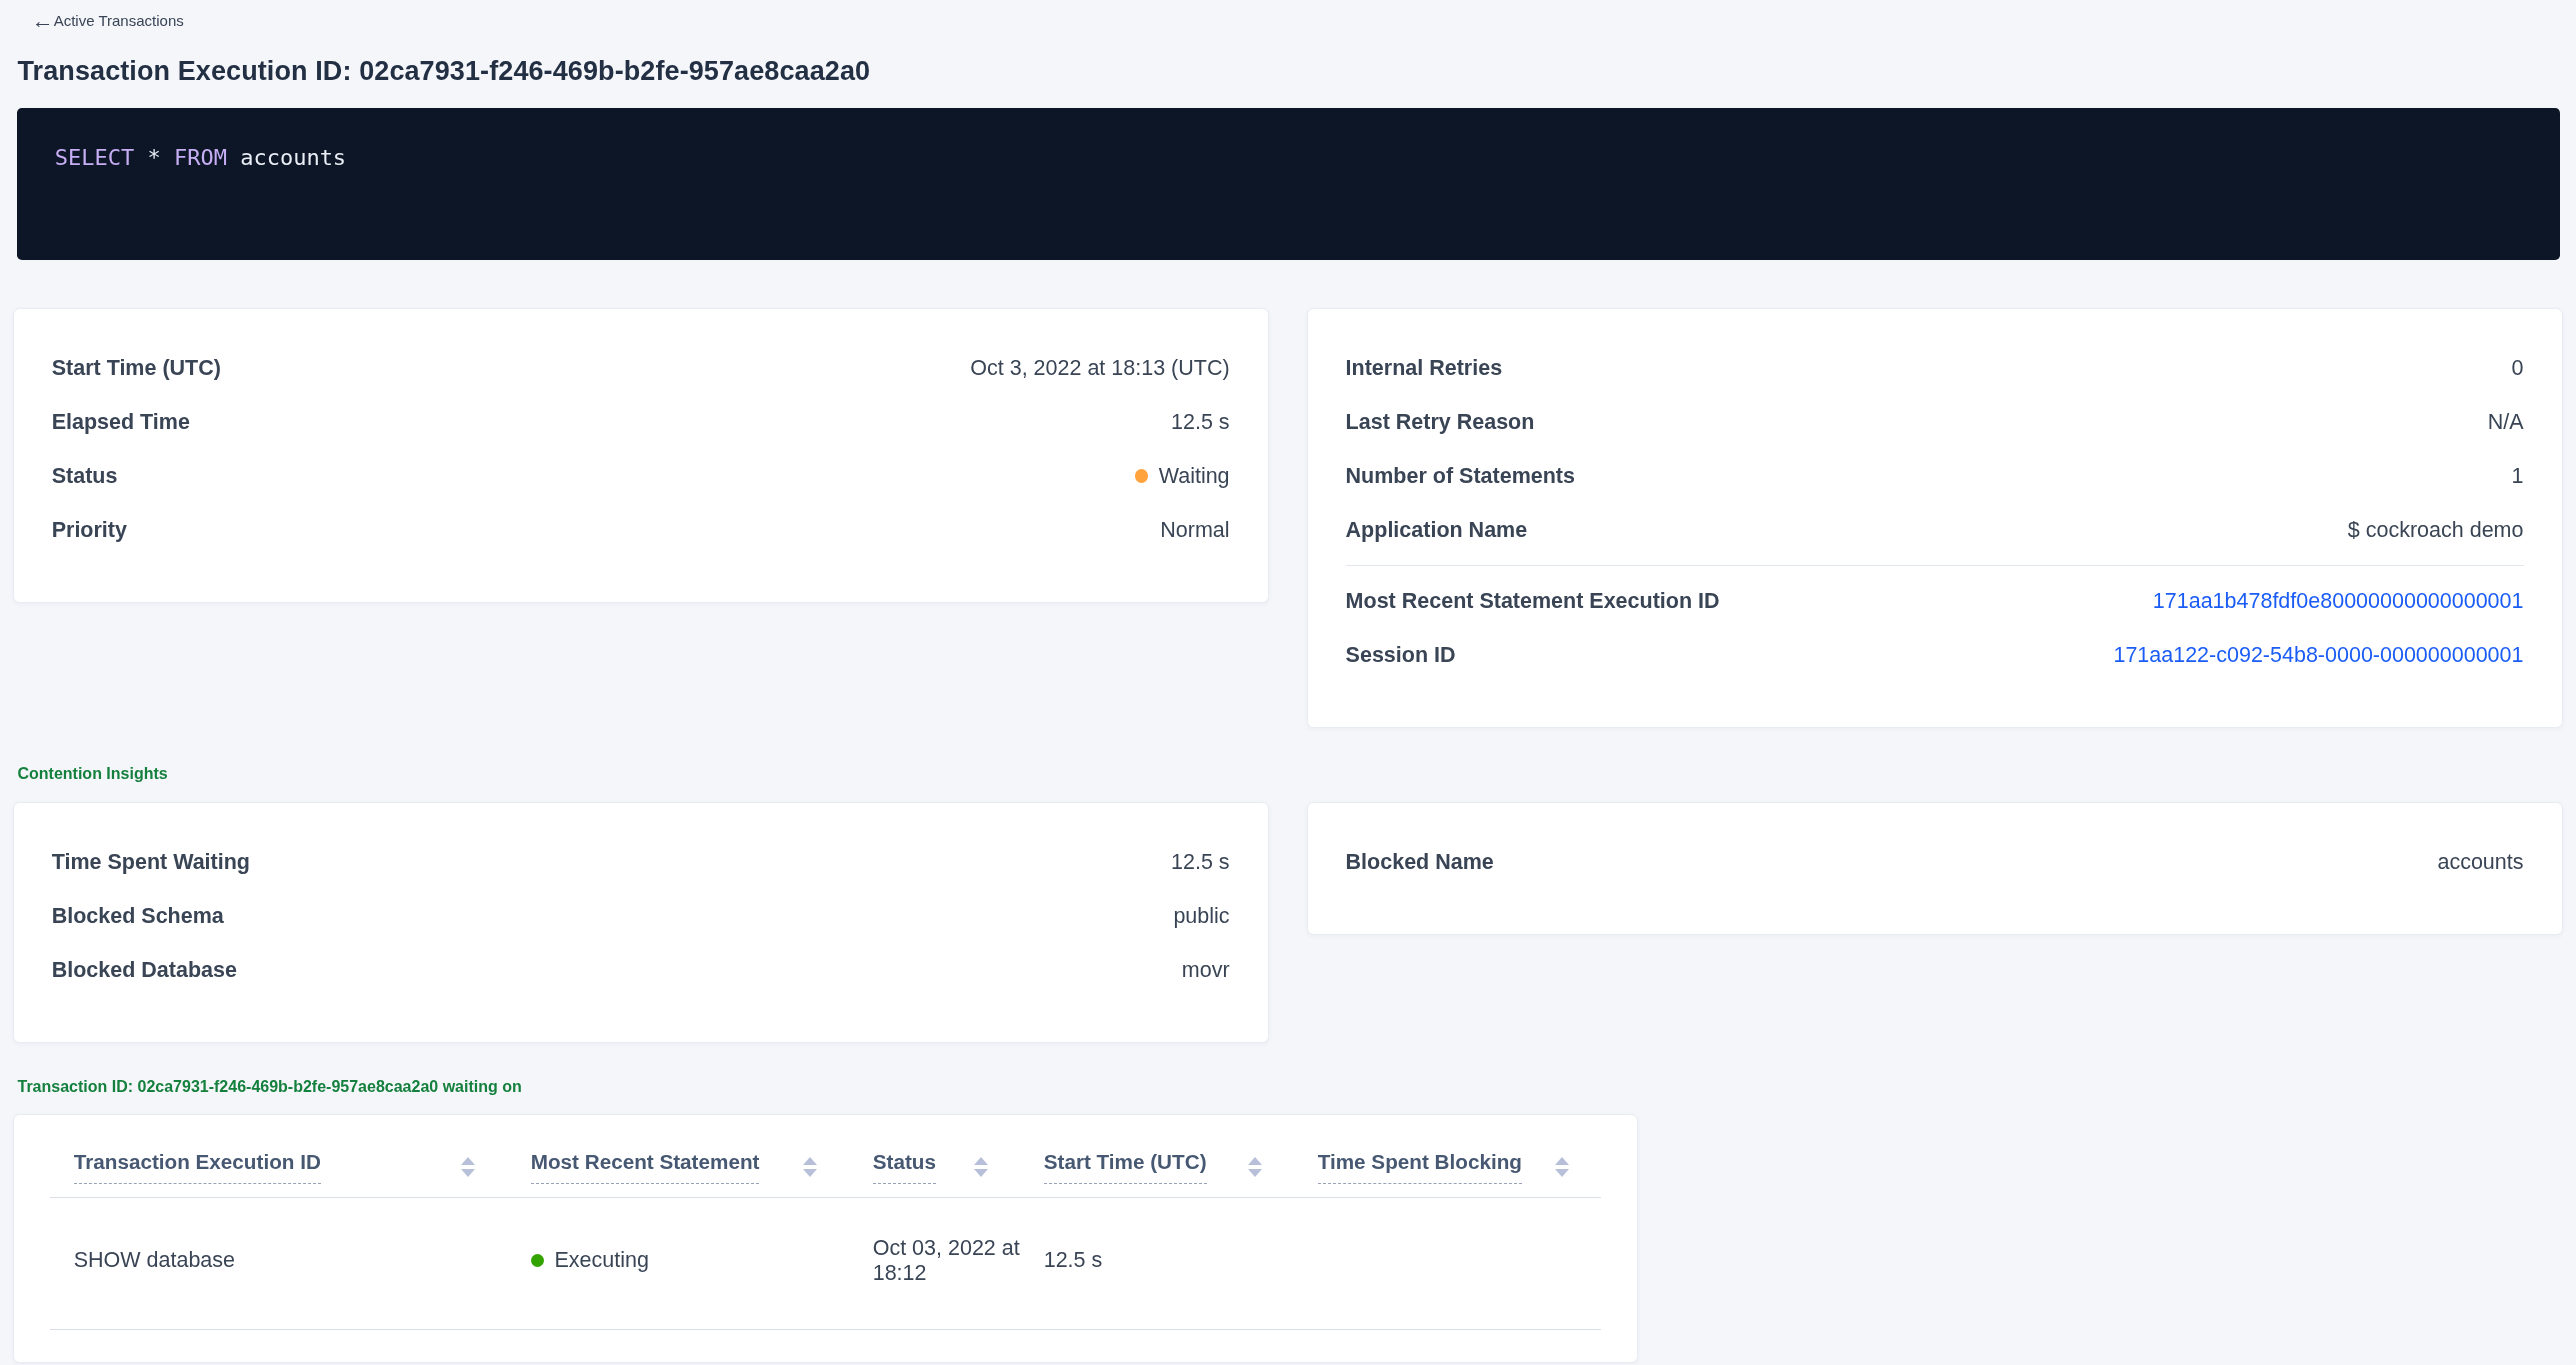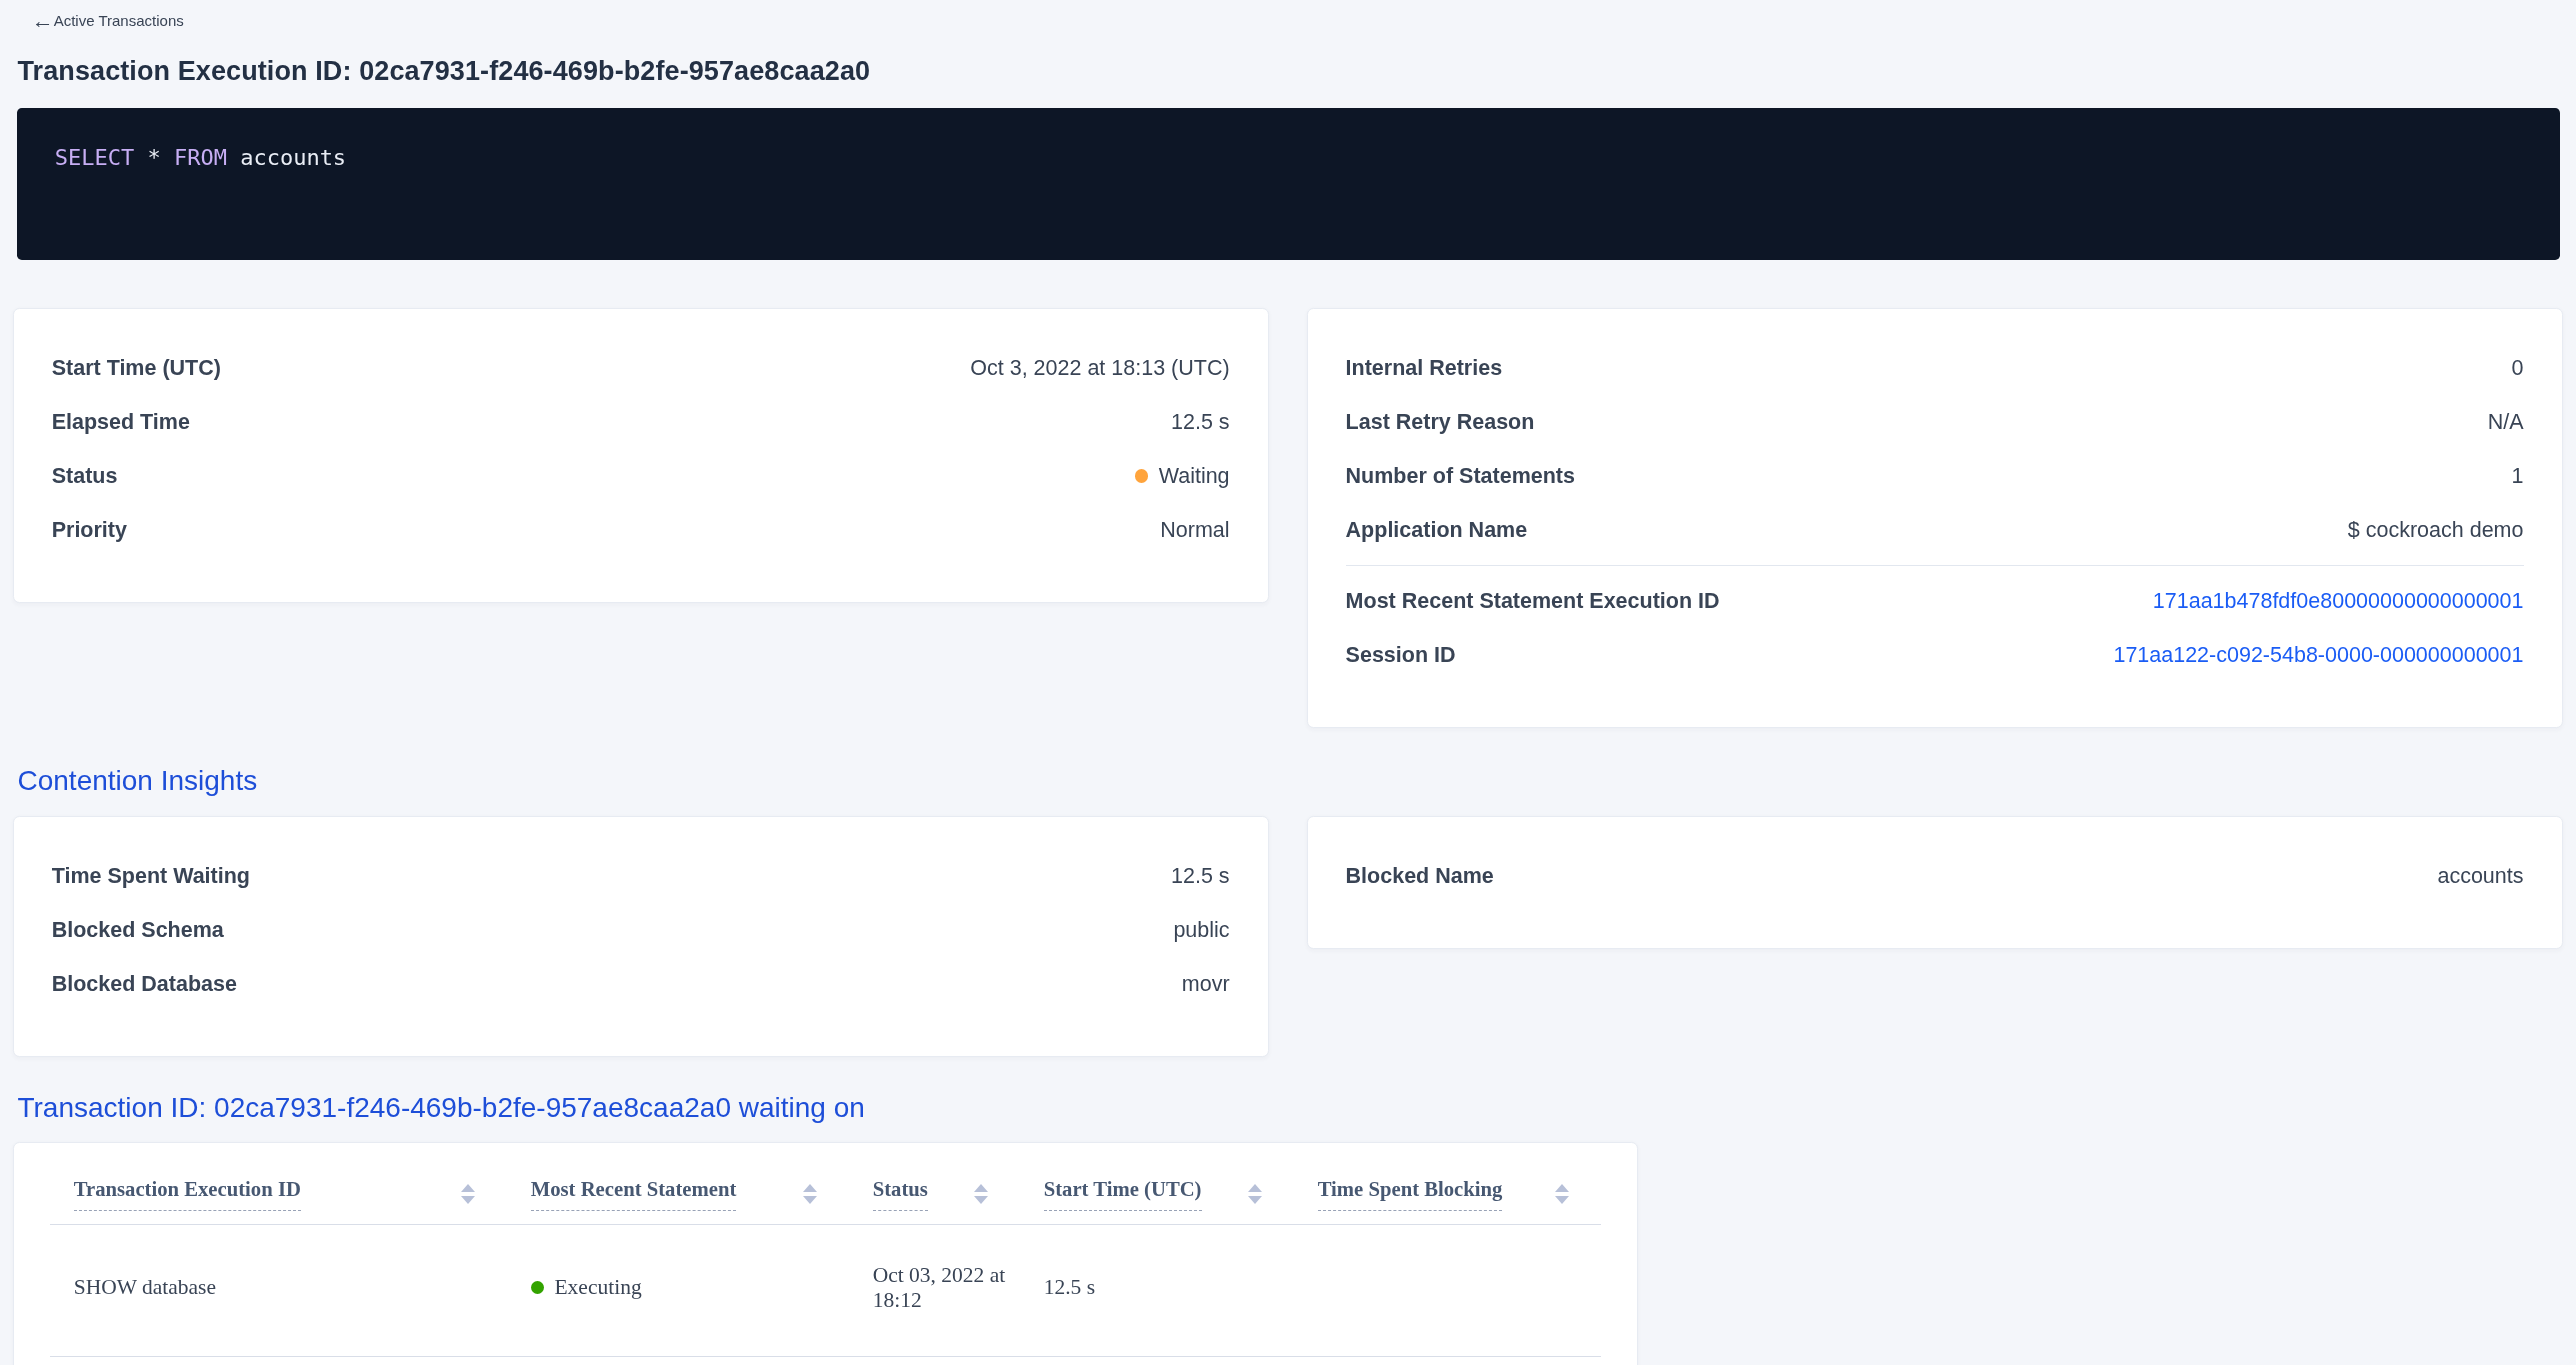--- a/index.html
+++ b/index.html
@@ -89,36 +89,35 @@
     width: 13.5px; height: 13.5px;
     border-radius: 50%;
     display: inline-block;
     flex: none;
   }
   .dot-waiting { background: #FFA43C; }
   .dot-executing { background: #33A300; }
 
   
   .section-title {
-    font-size: 28px;
-    font-weight: 400;
-    color: #1d4ed8;
+    font-size: 16px;
+    font-weight: 700;
+    color: #15803d;
     margin: 37px 0 19px 4.8px;
   }
   .waiting-title { margin-top: 35px; margin-bottom: 17.5px; }
 
   
   .table-card {
     width: 1625px;
     background: #FFFFFF;
     border: 0.8px solid #E7EBF2;
     border-radius: 6.4px;
     box-shadow: 0 1.6px 4px rgba(40, 54, 85, 0.04);
     padding: 0 36px 32px 36px;
-    font-family: Liberation Serif, serif;
   }
   .t-row {
     display: grid;
     grid-template-columns: 457px 342px 171px 274px 1fr;
   }
   .th-cell {
     display: flex;
     justify-content: space-between;
     align-items: center;
     padding: 35px 32px 0 24px;

